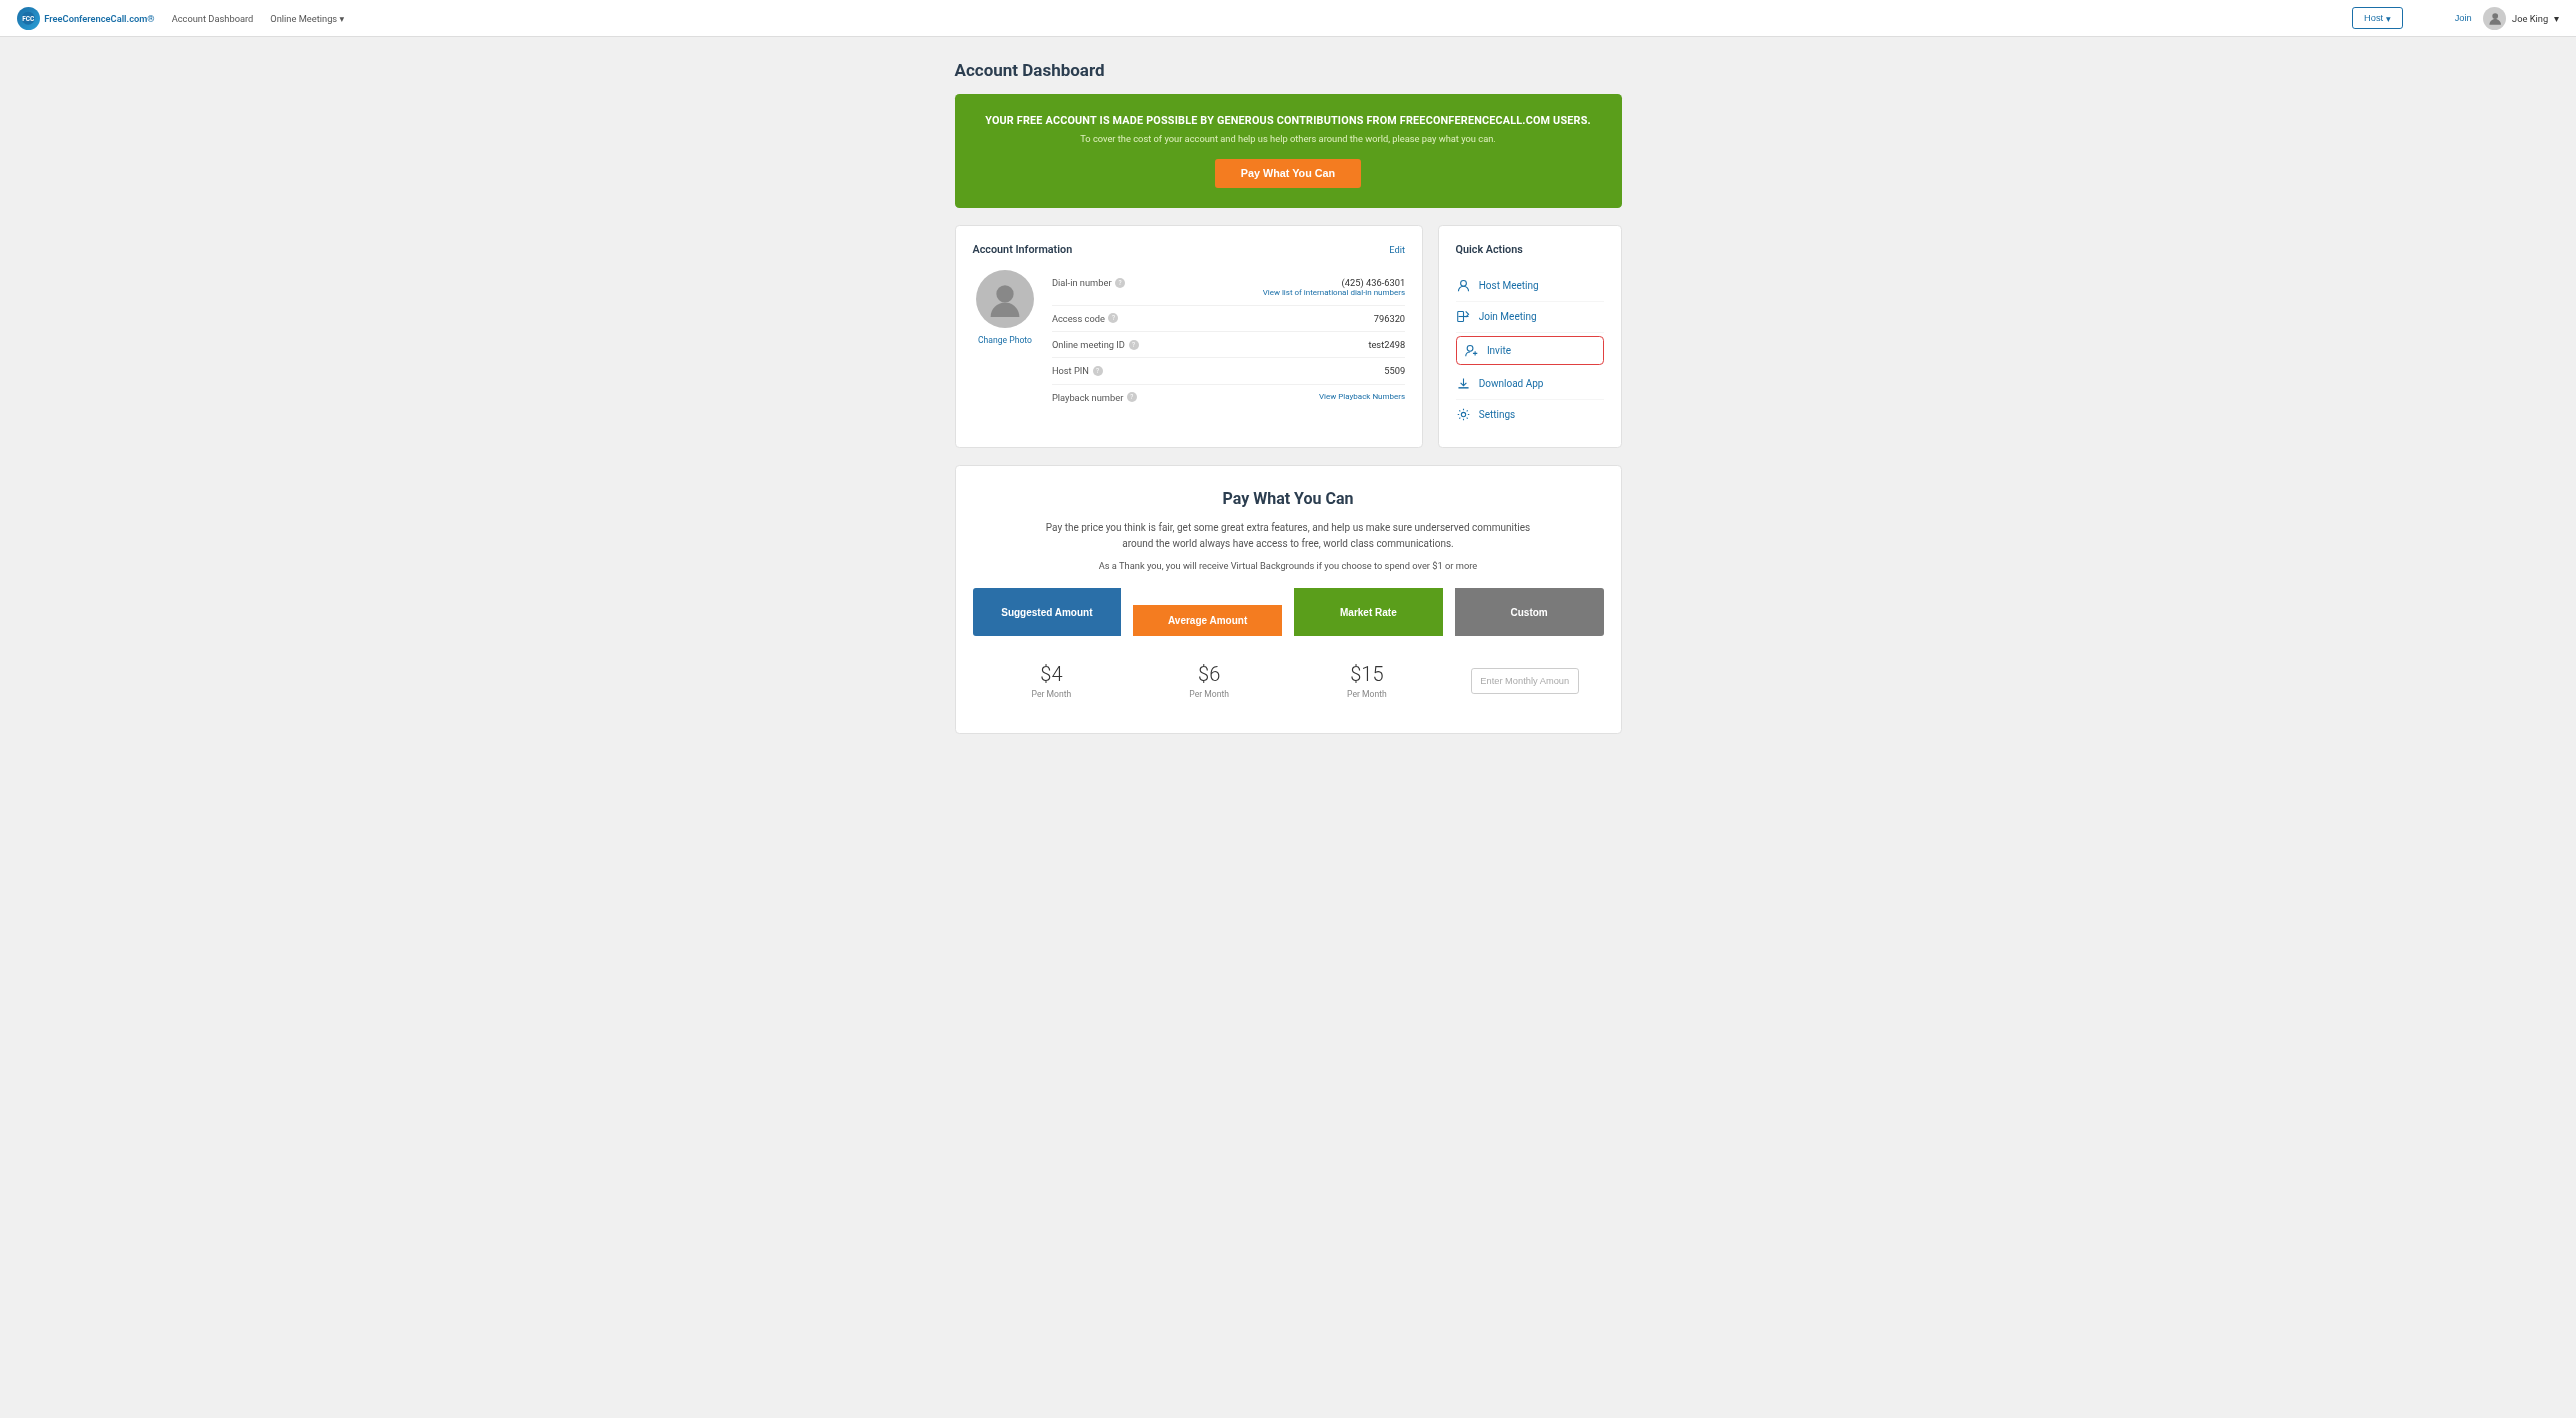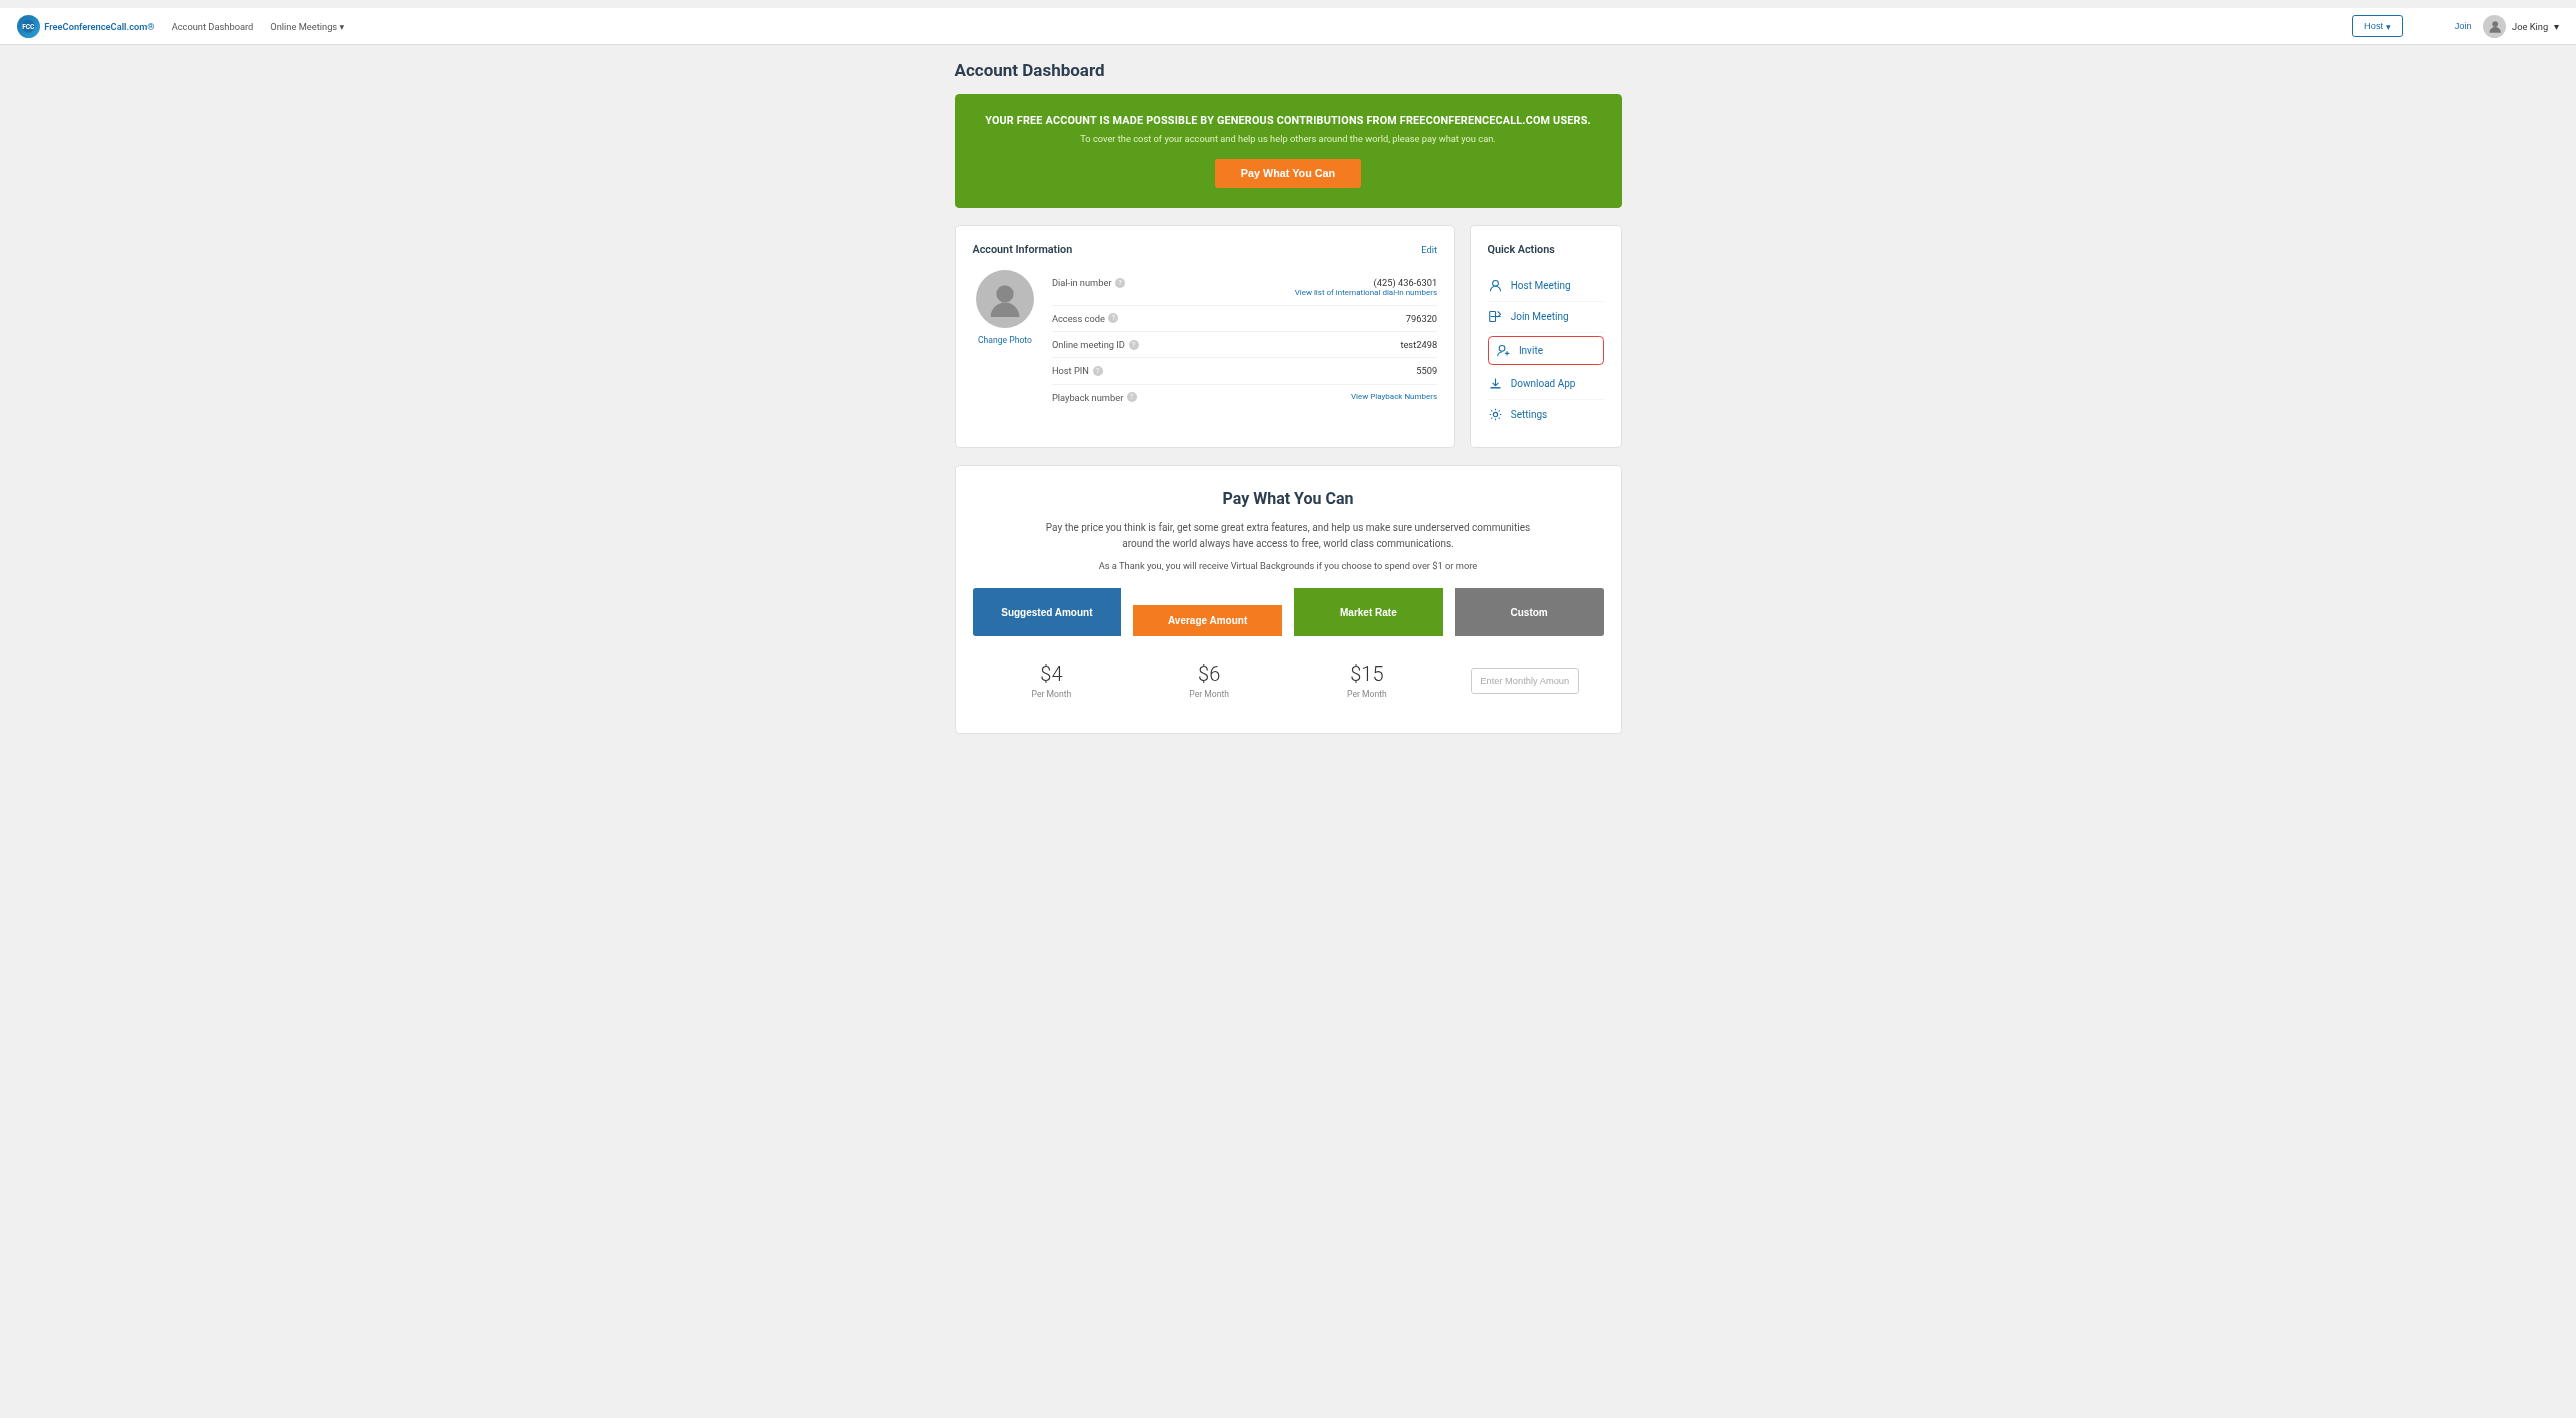--- a/index.html
+++ b/index.html
@@ -12,21 +12,21 @@
 
     
     .navbar {
       background: #fff;
       border-bottom: 0.7px solid #ddd;
       display: flex;
       align-items: center;
       padding: 0 17px;
       height: 37px;
       position: sticky;
-      top: 8px;
+      top: 0;
       z-index: 100;
     }
     .navbar-brand {
       display: flex;
       align-items: center;
       gap: 4.3px;
       margin-right: 17px;
     }
     .navbar-brand .logo-circle {
       width: 23px;
@@ -162,21 +162,21 @@
     .card {
       background: #fff;
       border-radius: 4.3px;
       border: 0.7px solid #e0e0e0;
       padding: 17px;
     }
     .account-info-card {
       flex: 1;
     }
     .quick-actions-card {
-      width: 152px;
+      width: 184px;
       flex-shrink: 0;
     }
 
     .card-header {
       display: flex;
       justify-content: space-between;
       align-items: center;
       margin-bottom: 14.4px;
     }
     .card-title {

